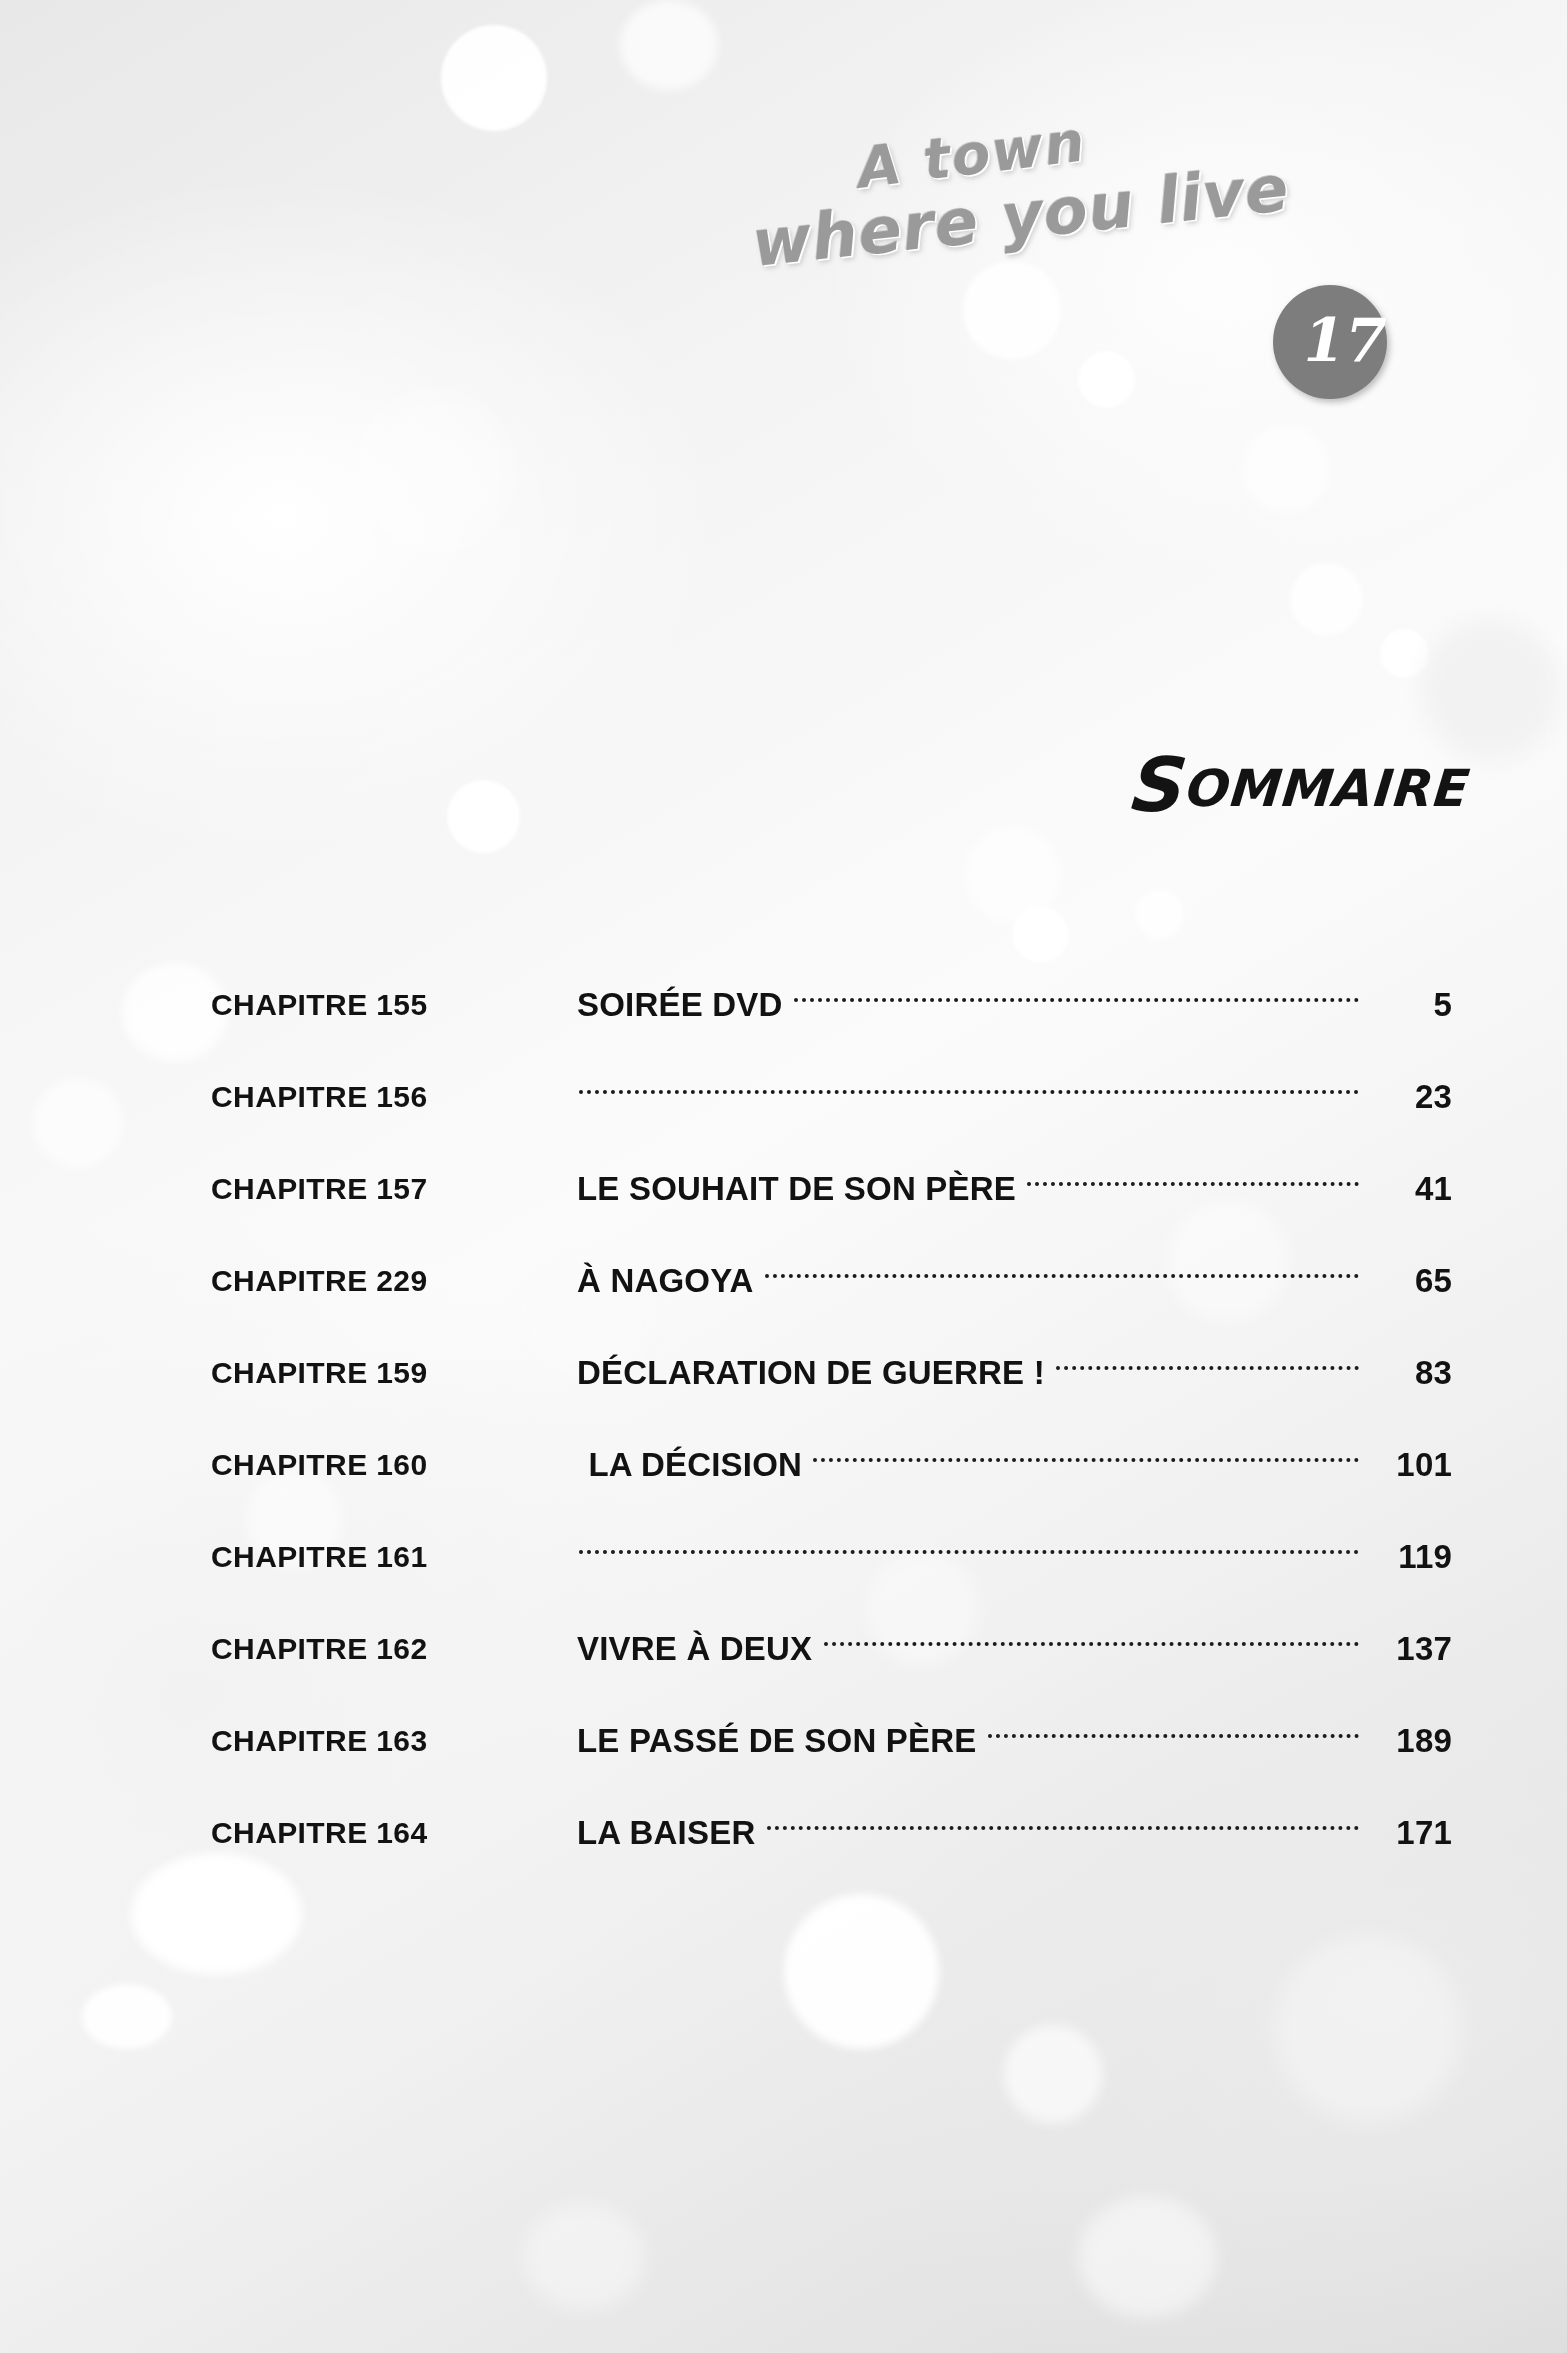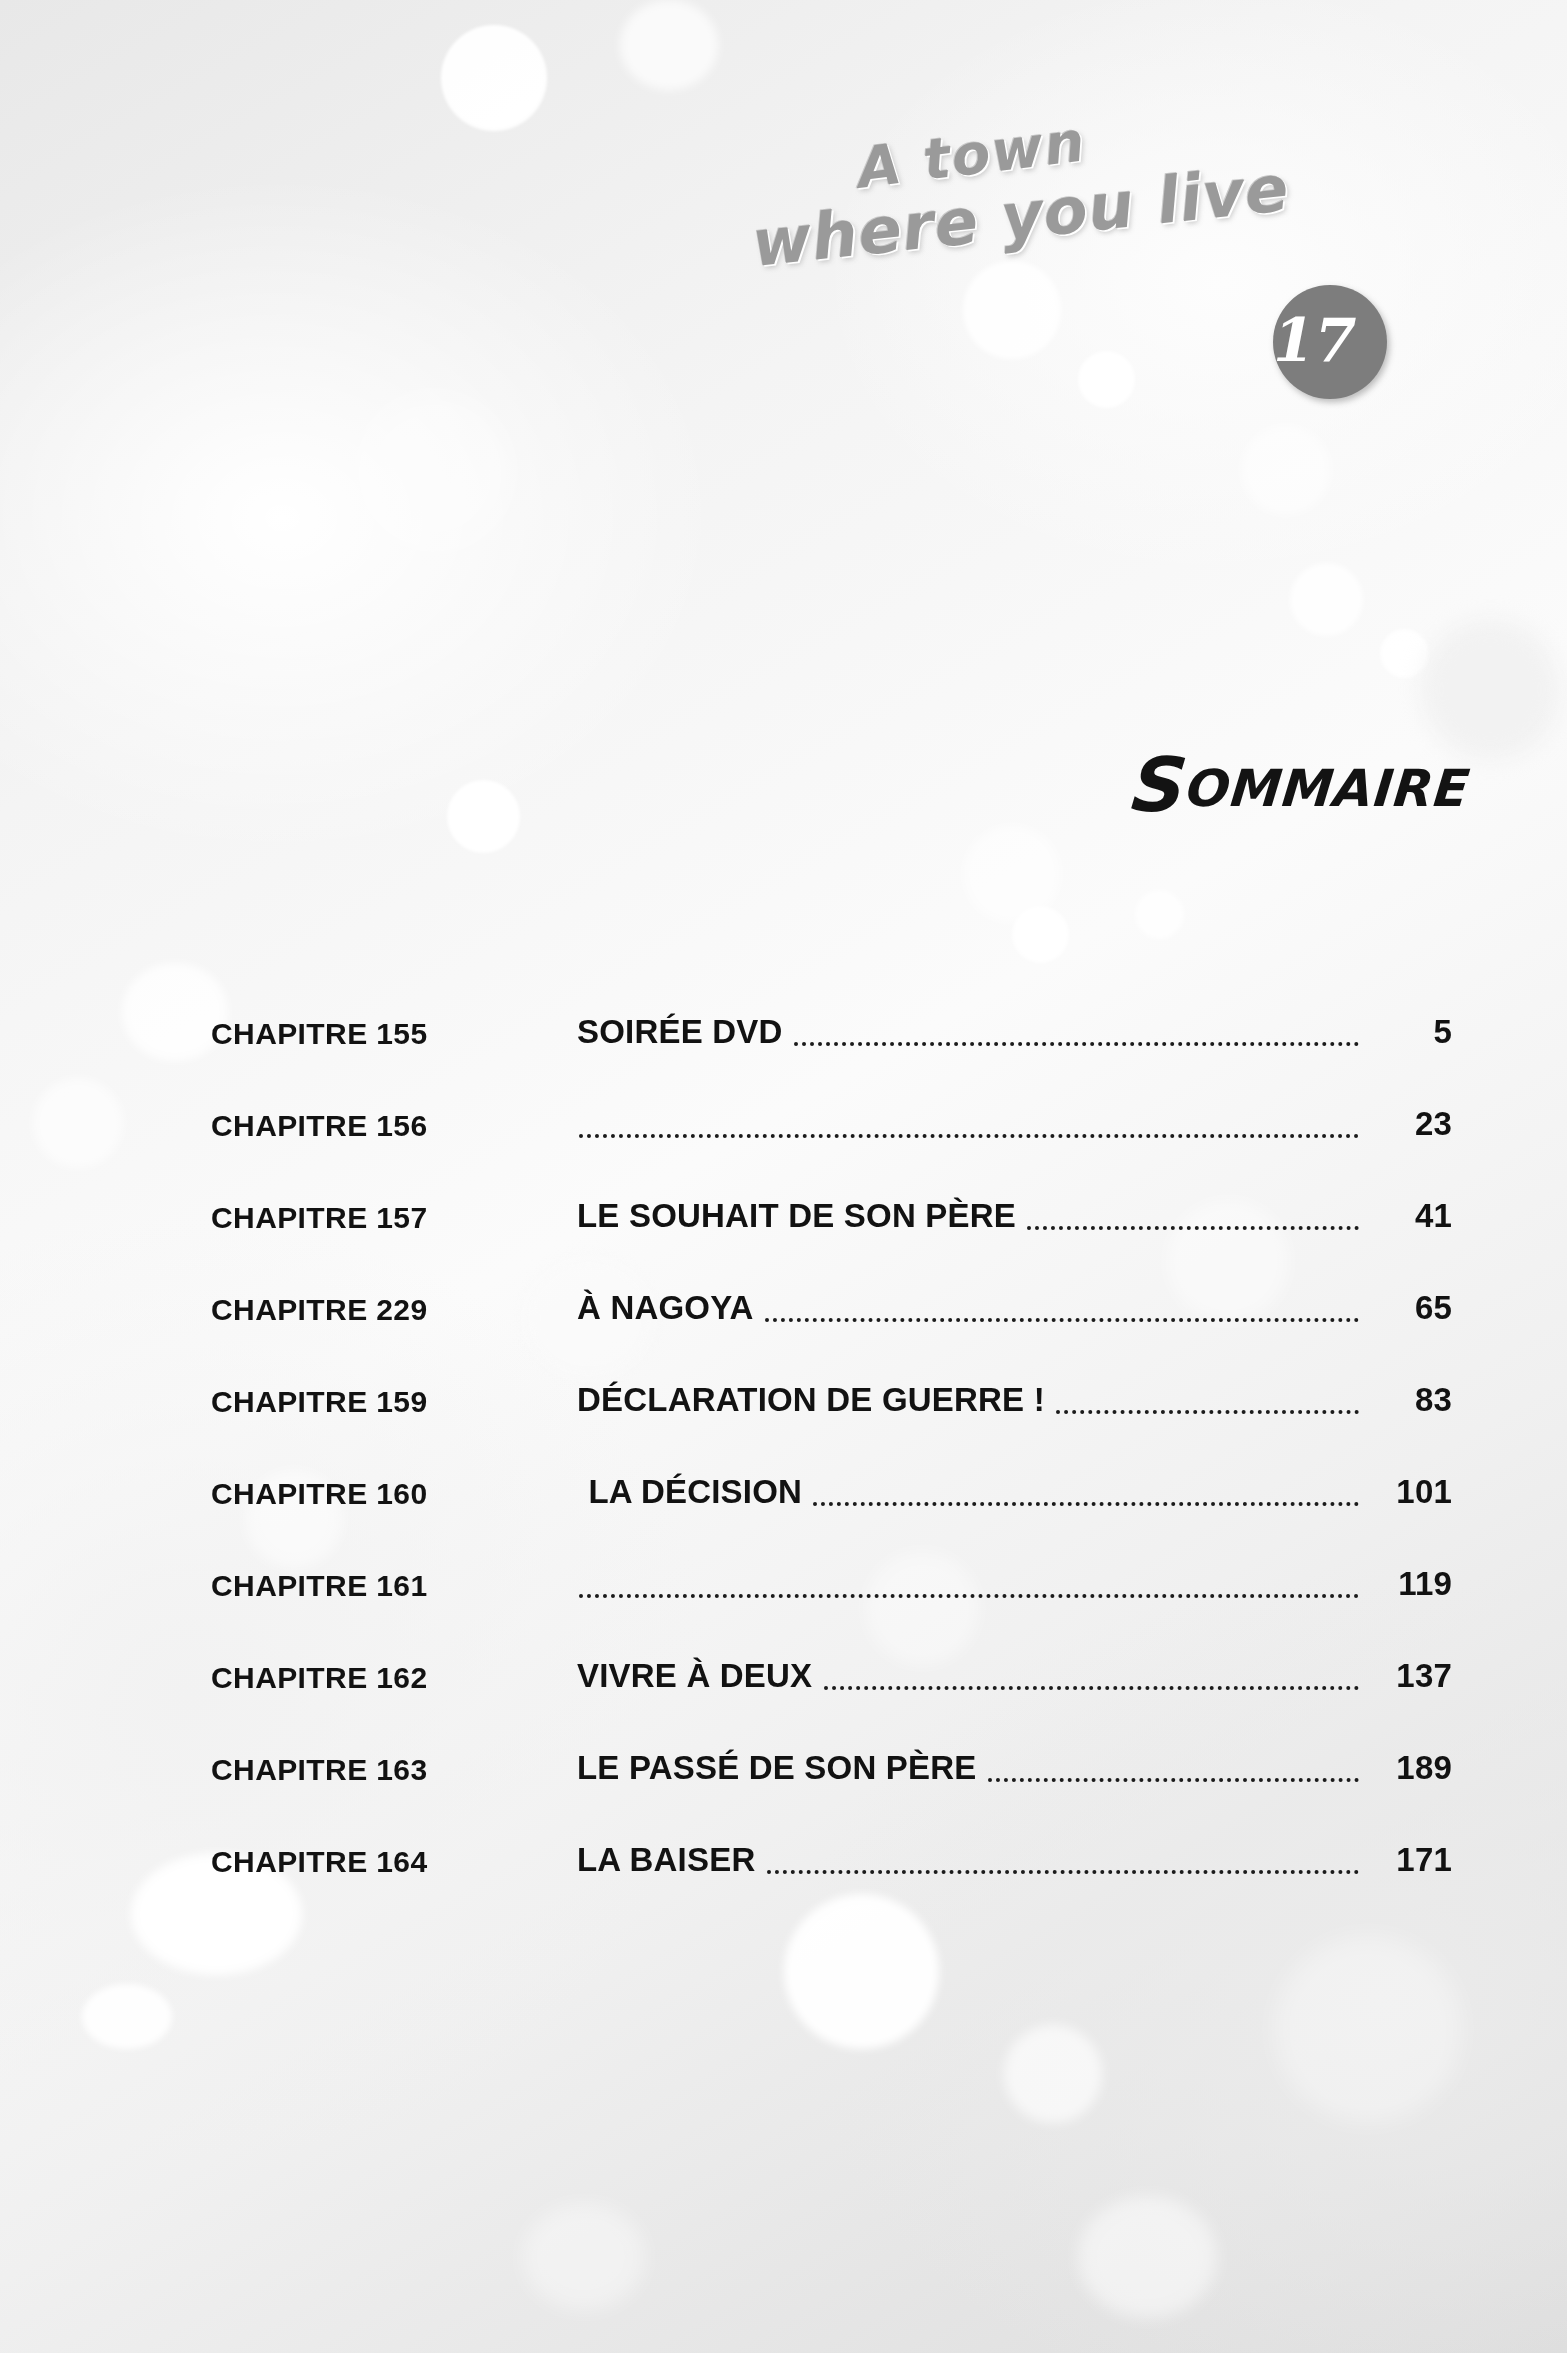--- a/index.html
+++ b/index.html
@@ -71,21 +71,21 @@
     position: absolute;
     left: 571px;
     top: 163px;
     width: 114px;
     height: 114px;
     border-radius: 50%;
     background: #7d7d7d;
     box-shadow: 2.4px 3.3px 6.5px rgba(110,110,110,0.45);
     display: flex;
     align-items: center;
-    justify-content: flex-start;
+    justify-content: flex-end;
   }
   #volume-badge span {
     font-family: "DejaVu Serif", serif;
     font-style: italic;
     font-weight: bold;
     font-size: 60px;
     color: #ffffff;
     line-height: 1;
     margin-top: -3.3px;
   }
@@ -111,21 +111,21 @@
 
   
   #toc {
     position: absolute;
     left: 211px;
     top: 959px;
     width: 1241px;
   }
   .toc-row {
     display: flex;
-    align-items: flex-end;
+    align-items: center;
     height: 92px;
     font-weight: bold;
     color: #121212;
   }
   .toc-chapter {
     width: 366px;
     flex: 0 0 366px;
     font-size: 30px;
     letter-spacing: 0.4px;
     white-space: nowrap;

